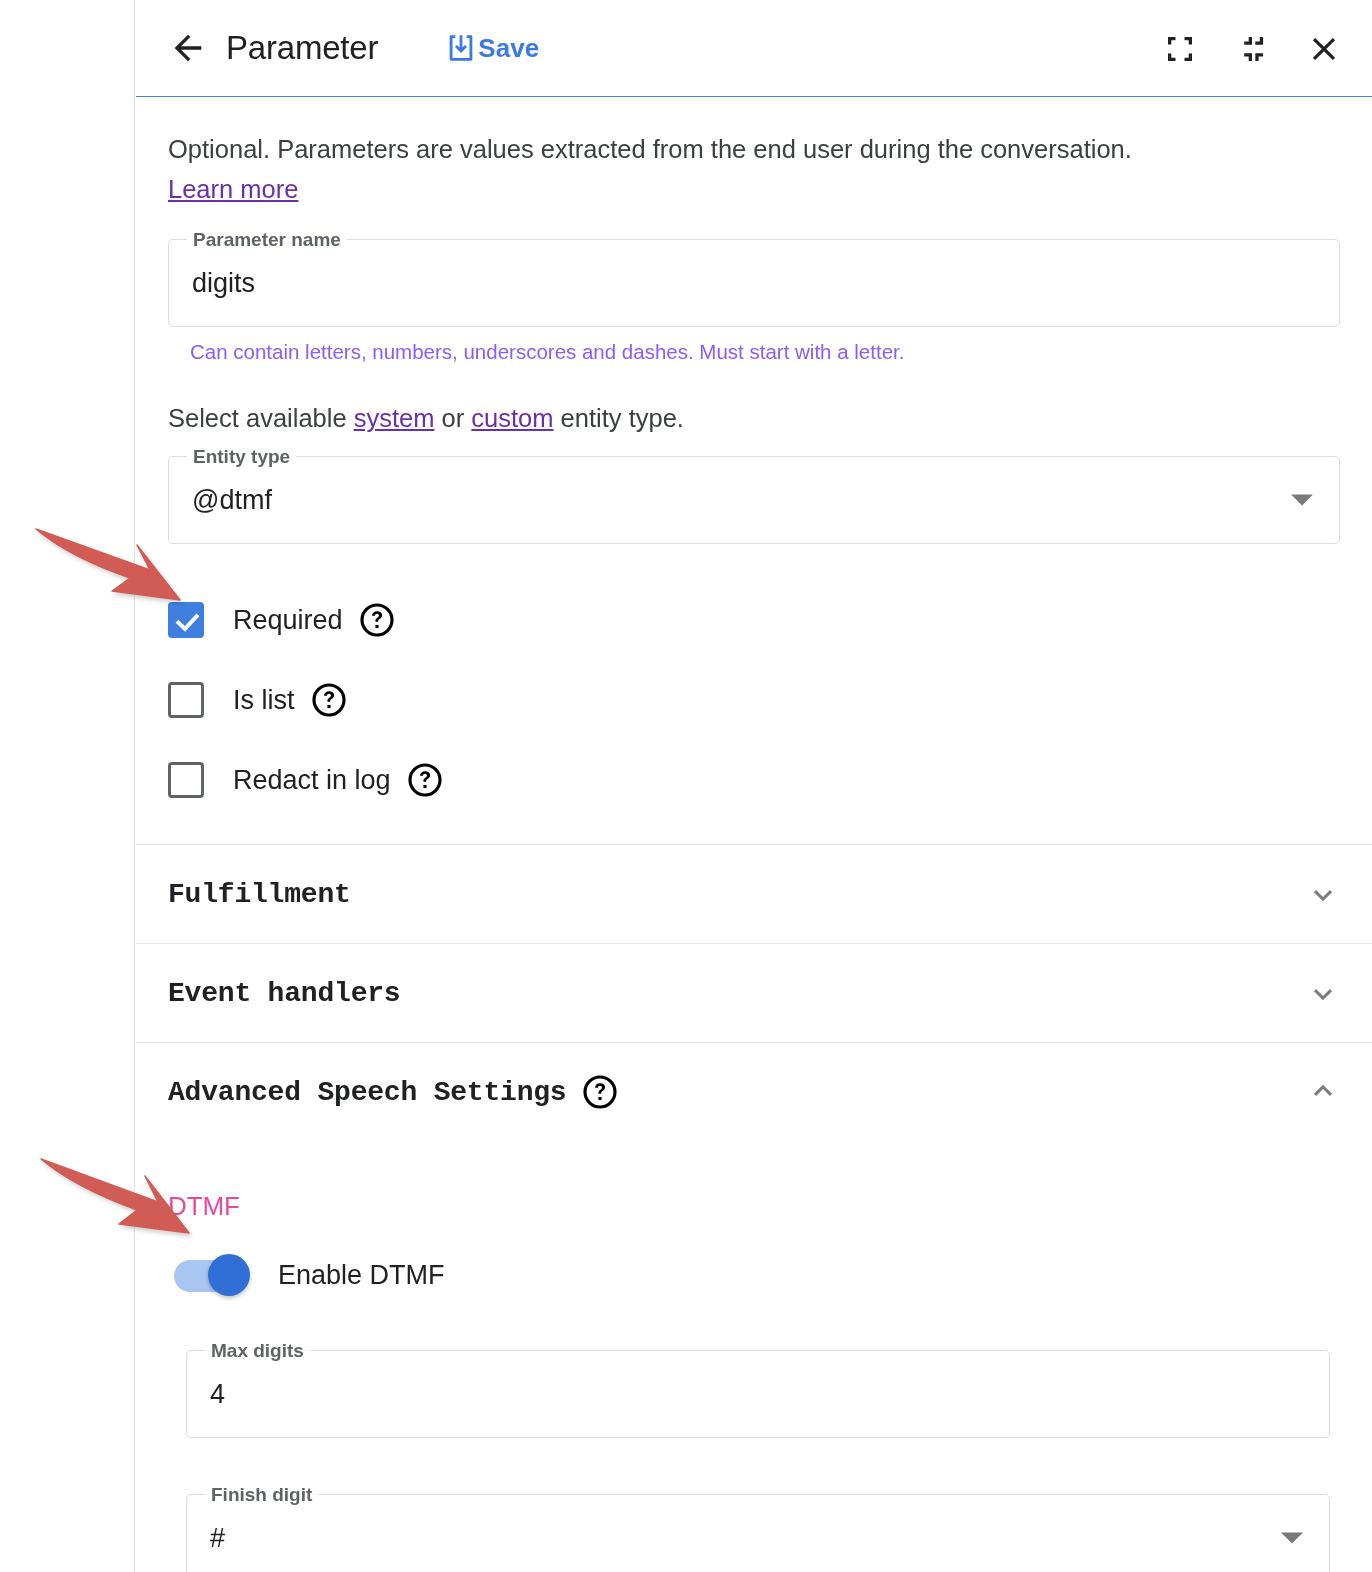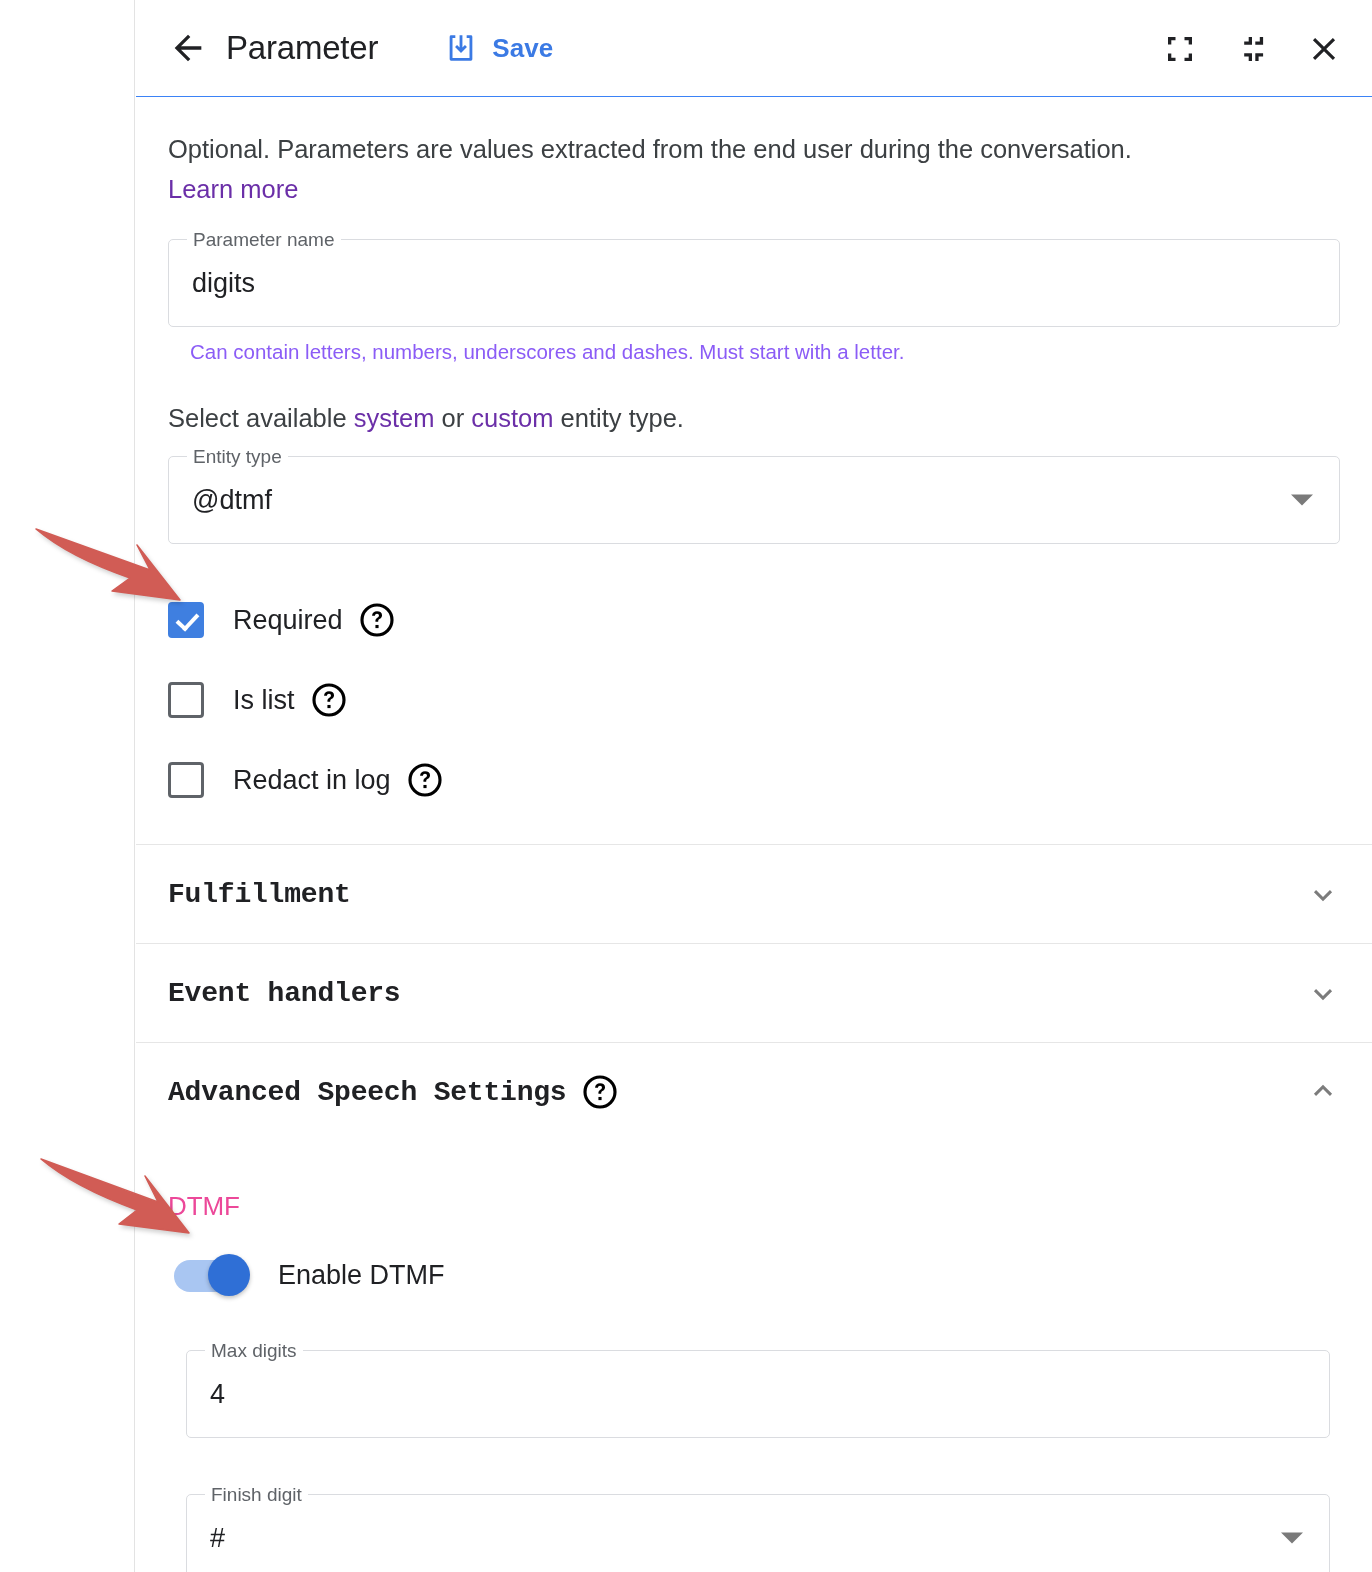--- a/index.html
+++ b/index.html
@@ -58,21 +58,20 @@
     color: #202124;
     margin-left: 14px;
     letter-spacing: -0.2px;
     white-space: nowrap;
   }
   .save-btn {
     display: flex;
     align-items: center;
     margin-left: 66px;
     cursor: pointer;
-    gap: 14px;
   }
   .save-label {
     color: #3b7ae4;
     font-size: 26px;
     font-weight: 700;
     letter-spacing: 0.1px;
   }
   .header-actions {
     position: absolute;
     right: 26px;
@@ -97,20 +96,21 @@
   }
   .intro {
     font-size: 25.5px;
     line-height: 40px;
     color: #3c4043;
     padding-top: 32px;
     font-weight: 400;
   }
   .link {
     color: #6b2fa8;
+    text-decoration: underline;
     cursor: pointer;
   }
 
   
   .field {
     position: relative;
     margin-top: 30px;
     height: 88px;
     border: 1px solid #dadce0;
     border-radius: 5px;
@@ -122,20 +122,21 @@
   .field-legend {
     position: absolute;
     top: -11px;
     left: 18px;
     background: #fff;
     padding: 0 6px;
     font-size: 19px;
     color: #5f6368;
     line-height: 22px;
     white-space: nowrap;
+    font-weight: bold;
   }
   .field-value {
     position: absolute;
     left: 23px;
     top: 50%;
     transform: translateY(-50%);
     font-size: 27px;
     color: #202124;
   }
   .field-caret {

